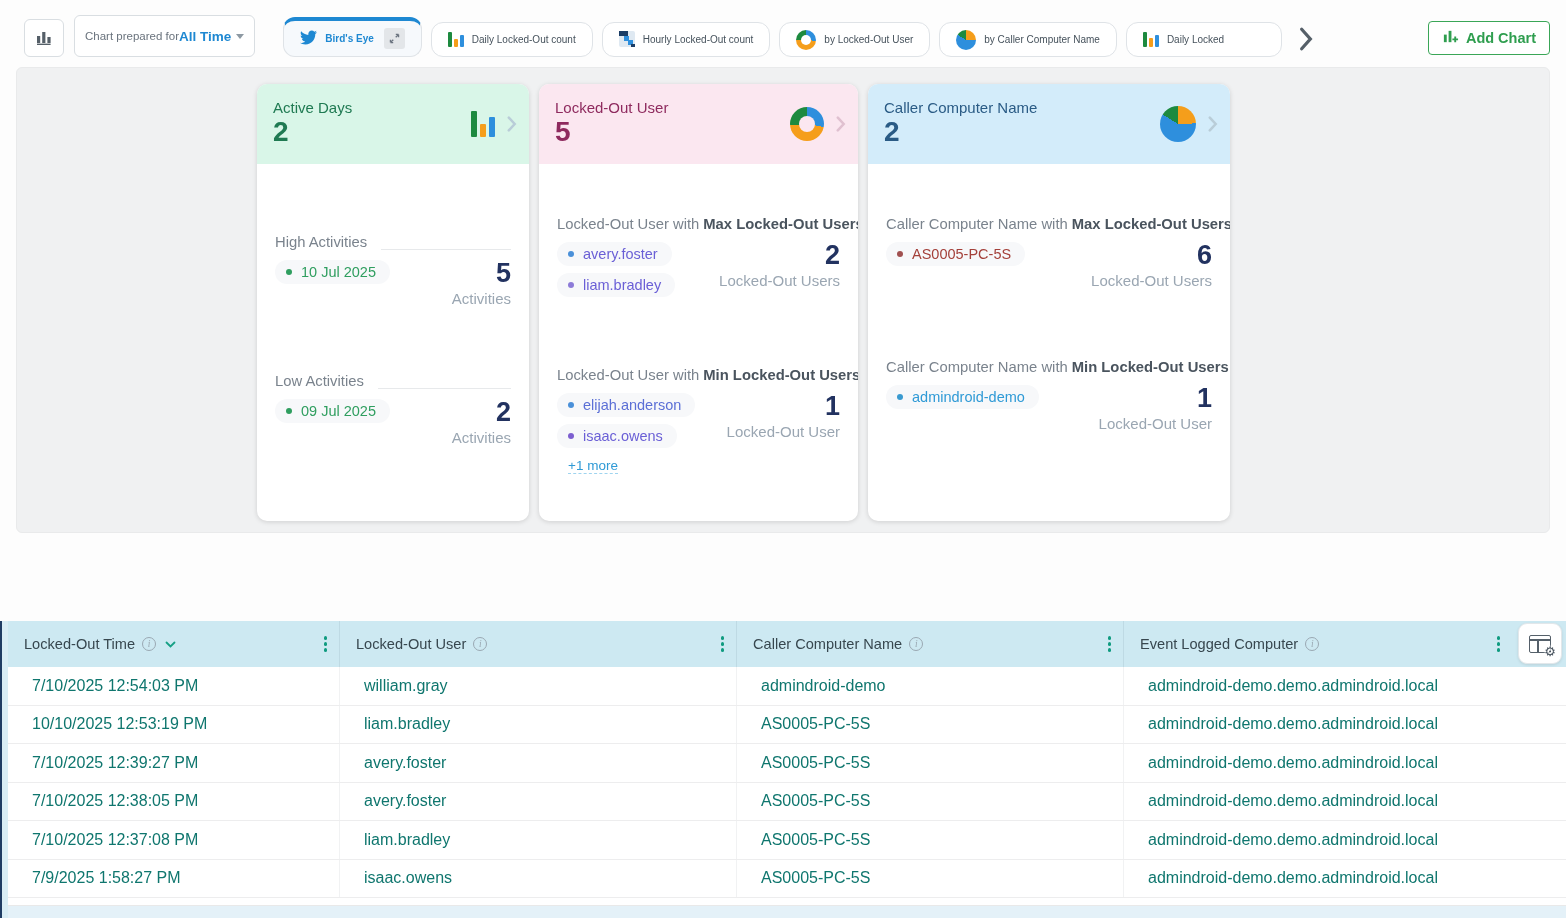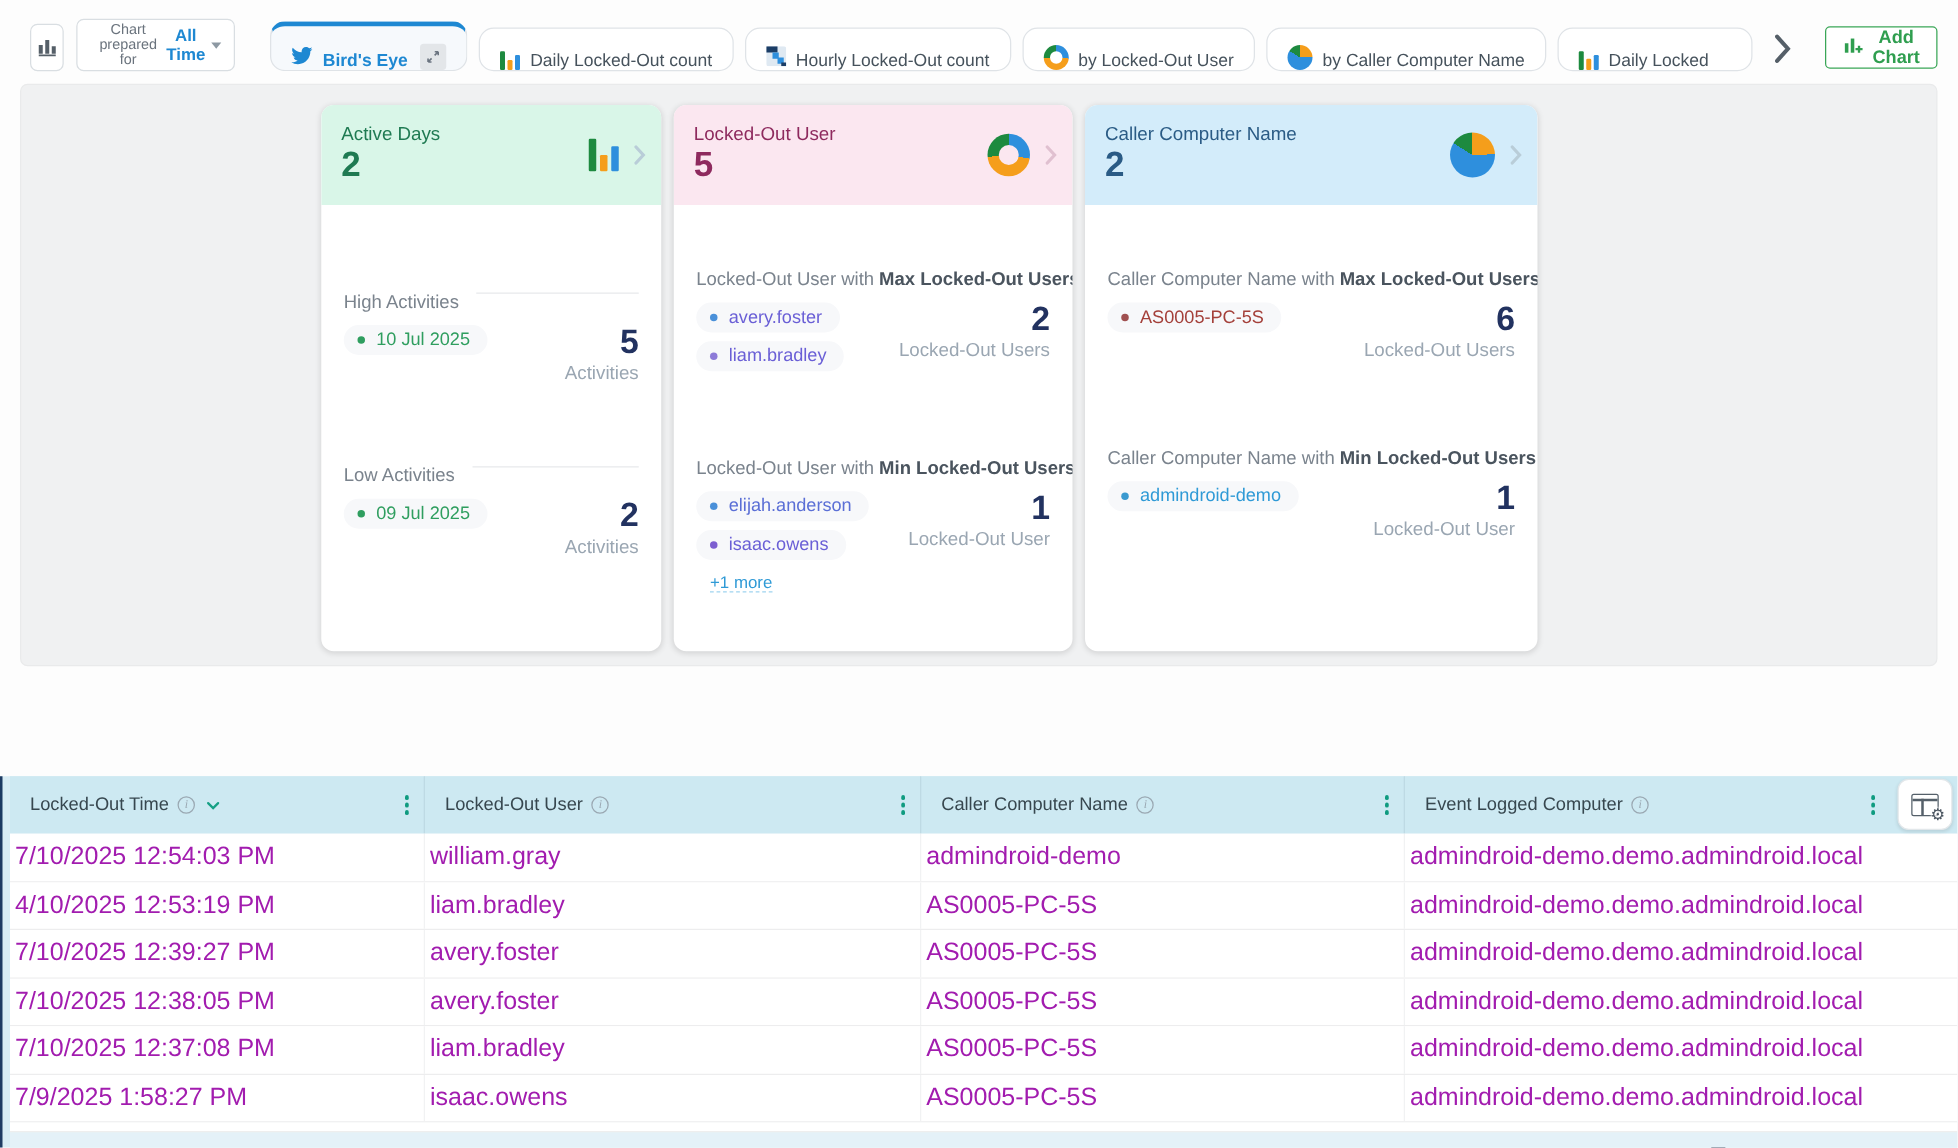--- a/index.html
+++ b/index.html
@@ -8,22 +8,22 @@
   
   .toolbar{display:flex;align-items:flex-end;padding:15px 16px 0 24px;gap:10px}
   .icon-btn{width:40px;height:38px;background:#fff;border:1px solid #d9dee2;border-radius:6px;
     display:flex;align-items:center;justify-content:center;cursor:pointer}
   .prepared-btn{height:42px;min-width:116px;background:#fff;border:1px solid #d9dee2;border-radius:6px;
     display:flex;flex-direction:row;align-items:center;justify-content:center;cursor:pointer;padding:0 10px}
   .prep-l1{font-size:11.5px;color:#6a737d}
   .prep-l2{font-size:13.5px;color:#1e88d2;font-weight:700;display:flex;align-items:center;gap:5px}
   .caret{width:0;height:0;border-left:4px solid transparent;border-right:4px solid transparent;border-top:5px solid #8d99a3}
   .tabs{display:flex;align-items:flex-end;gap:9px;margin-left:18px}
-  .tab{height:35px;display:flex;align-items:flex-end;gap:8px;padding:0 16px;background:#fff;
-    border:1px solid #dfe3e7;border-radius:12px;font-size:14px;color:#46525c;cursor:pointer;white-space:nowrap}
+  .tab{height:35px;display:flex;align-items:center;gap:8px;padding:0 16px;background:#fff;
+    border:1px solid #dfe3e7;border-radius:12px;font-size:10px;color:#46525c;cursor:pointer;white-space:nowrap}
   .tab.active{height:40px;border-top:4px solid #1e88d2;background:#f6f9fc;color:#1e88d2;font-weight:600}
   .tab.truncated{width:156px;overflow:hidden}
   .expand-btn{width:21px;height:21px;background:#e3e6e9;border-radius:3px;display:flex;
     align-items:center;justify-content:center;margin-left:2px;cursor:pointer}
   .tab-scroll{background:none;border:none;cursor:pointer;padding:0 4px;margin-bottom:2px}
   .spacer{flex:1}
   .add-chart{height:34px;display:flex;align-items:center;gap:7px;padding:10px 13px;margin-bottom:2px;
     border:1px solid #3aa657;border-radius:4px;background:#fff;color:#2f9e4f;font-size:14.5px;font-weight:600;cursor:pointer}
   
   .mini-bars{display:flex;align-items:flex-end;gap:2px;height:15px}
@@ -50,21 +50,21 @@
   .big-donut::after{content:"";position:absolute;inset:9px;background:var(--card-bg);border-radius:50%}
   .big-pie{width:36px;height:36px;border-radius:50%;
     background:conic-gradient(#f59e1b 0 88deg,#2e8fdd 88deg 302deg,#1d8a3f 302deg 360deg)}
   .card-chev{color:#b9cdd8}
   .card.w2 .card-chev{color:#e0c0d0}
   .card-body{padding:0 18px}
   .sec1{margin-top:52px}
   .sec2{margin-top:70px}
   .w1 .sec1{margin-top:70px}
   .w1 .sec2{margin-top:66px}
-  .sec-label{display:flex;align-items:flex-start;font-size:14.8px;color:#7a838d;white-space:nowrap}
+  .sec-label{display:flex;align-items:flex-end;font-size:14.8px;color:#7a838d;white-space:nowrap}
   .lb{font-weight:700;color:#4a545e;margin-left:4px}
   .rule{flex:1;height:1px;background:#e7e9eb;margin-left:10px;min-width:6px}
   .sec-content{display:flex;margin-top:10px}
   .pills{display:flex;flex-direction:column;align-items:flex-start;gap:7px}
   .pill{display:inline-flex;align-items:center;gap:9px;background:#f7f8fa;border-radius:15px;
     padding:4px 14px 4px 11px;font-size:14.5px}
   .dot{width:6px;height:6px;border-radius:50%;display:inline-block;flex:none}
   .more-link{font-size:13.5px;color:#2f9ad6;border-bottom:1px dashed #9fd4ef;margin-left:11px;margin-top:3px;
     cursor:pointer;text-decoration:none;align-self:flex-start}
   .sec-val{margin-left:auto;text-align:right}
@@ -88,21 +88,21 @@
   .tbl-settings{position:absolute;right:4px;top:2px;width:44px;height:41px;background:#fff;border:1px solid #e2e7ea;
     border-radius:9px;display:flex;align-items:center;justify-content:center;
     box-shadow:0 1px 3px rgba(0,0,0,.10);cursor:pointer}
   .grid-box{position:relative;width:22px;height:18px;border:1.8px solid #55606a;border-radius:2px}
   .grid-box::before{content:"";position:absolute;left:0;right:0;top:3.5px;height:1.8px;background:#55606a}
   .grid-box::after{content:"";position:absolute;left:7px;top:3.5px;bottom:0;width:1.8px;background:#55606a}
   .gear{position:absolute;right:-6px;bottom:-7px;font-size:13px;color:#4a5560;
     text-shadow:0 0 2px #fff,0 0 2px #fff,0 0 3px #fff}
   .tbody{background:#fff}
   .trow{background:#fff;border-bottom:1px solid #ededee;height:38.5px;cursor:pointer}
-  .tcell{padding-left:4px;font-size:20px;color:#a21caf;border-right:1px solid #f1f2f3;height:100%;
+  .tcell{padding-left:24px;font-size:16px;color:#0f766e;border-right:1px solid #f1f2f3;height:100%;
     display:flex;align-items:center;overflow:hidden;white-space:nowrap}
   .tcell:last-child{border-right:none}
   .partial{height:8px;background:#fff;border-bottom:1px solid #e9e9e9}
   .tfoot{height:41px;background:#e4f1f8;display:flex;align-items:center;justify-content:flex-end;padding-right:38px}
   .showing{font-size:15px;color:#5a6570;margin-right:6px}
   .count{font-size:24px;color:#2d3748;font-weight:600;margin-right:5px}
   .total{font-size:15px;color:#5a6570}
 </style>
 </head>
 <body>
@@ -407,21 +407,21 @@
   </button>
 
   <div class="tbody">
       <div class="trow">
         <div class="tcell">7/10/2025 12:54:03 PM</div>
         <div class="tcell">william.gray</div>
         <div class="tcell">admindroid-demo</div>
         <div class="tcell">admindroid-demo.demo.admindroid.local</div>
       </div>
       <div class="trow">
-        <div class="tcell">4/10/2025 12:53:19 PM</div>
+        <div class="tcell">10/10/2025 12:53:19 PM</div>
         <div class="tcell">liam.bradley</div>
         <div class="tcell">AS0005-PC-5S</div>
         <div class="tcell">admindroid-demo.demo.admindroid.local</div>
       </div>
       <div class="trow">
         <div class="tcell">7/10/2025 12:39:27 PM</div>
         <div class="tcell">avery.foster</div>
         <div class="tcell">AS0005-PC-5S</div>
         <div class="tcell">admindroid-demo.demo.admindroid.local</div>
       </div>

